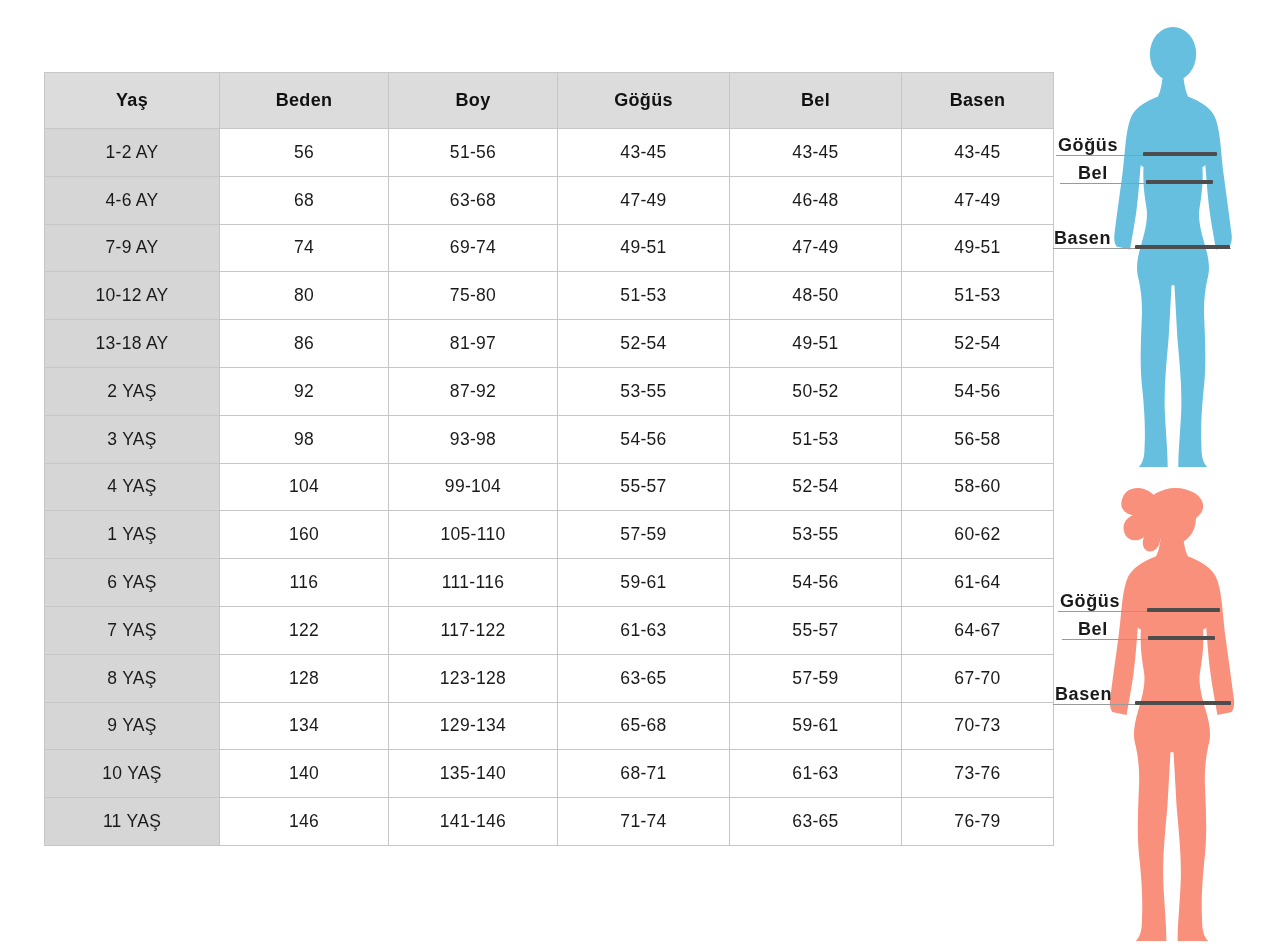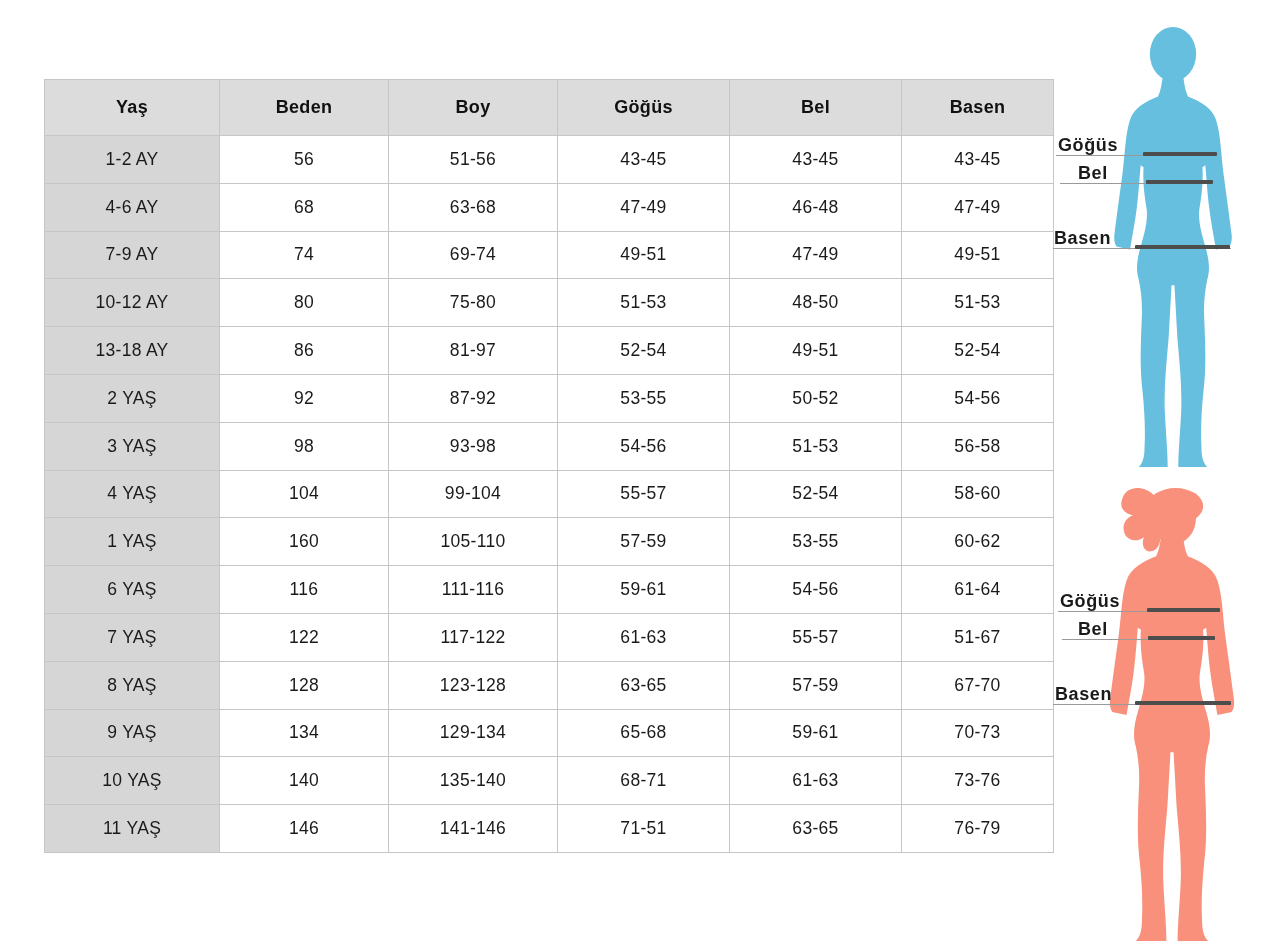--- a/index.html
+++ b/index.html
@@ -8,21 +8,21 @@
     background:#ffffff;
     font-family:"Liberation Sans", sans-serif;
     color:#1a1a1a;
     position:relative;
     overflow:hidden;
   }
   .stage { position:absolute; left:0; top:0; width:1280px; height:948px; }
 
   
   table.size-table {
-    position:absolute; left:44px; top:79px;
+    position:absolute; left:44px; top:72px;
     width:1009px; height:774px;
     border-collapse:collapse;
     table-layout:fixed;
     border:1px solid #a9a9a9;
   }
   .size-table th, .size-table td {
     border:1px solid #c6c6c6;
     text-align:center;
     vertical-align:middle;
     padding:0;
@@ -160,21 +160,21 @@
           <td>59-61</td>
           <td>54-56</td>
           <td>61-64</td>
         </tr>
         <tr>
           <td>7 YAŞ</td>
           <td>122</td>
           <td>117-122</td>
           <td>61-63</td>
           <td>55-57</td>
-          <td>51-67</td>
+          <td>64-67</td>
         </tr>
         <tr>
           <td>8 YAŞ</td>
           <td>128</td>
           <td>123-128</td>
           <td>63-65</td>
           <td>57-59</td>
           <td>67-70</td>
         </tr>
         <tr>
@@ -190,21 +190,21 @@
           <td>140</td>
           <td>135-140</td>
           <td>68-71</td>
           <td>61-63</td>
           <td>73-76</td>
         </tr>
         <tr>
           <td>11 YAŞ</td>
           <td>146</td>
           <td>141-146</td>
-          <td>71-51</td>
+          <td>71-74</td>
           <td>63-65</td>
           <td>76-79</td>
         </tr>
       </tbody>
   </table>
 
   <div class="figure" style="left:1103px; top:25px;">
     <svg width="140" height="445" viewBox="0 0 145 460" preserveAspectRatio="none">
       <g fill="#66bfdf">
         <ellipse cx="72.5" cy="30" rx="24" ry="28"></ellipse>

